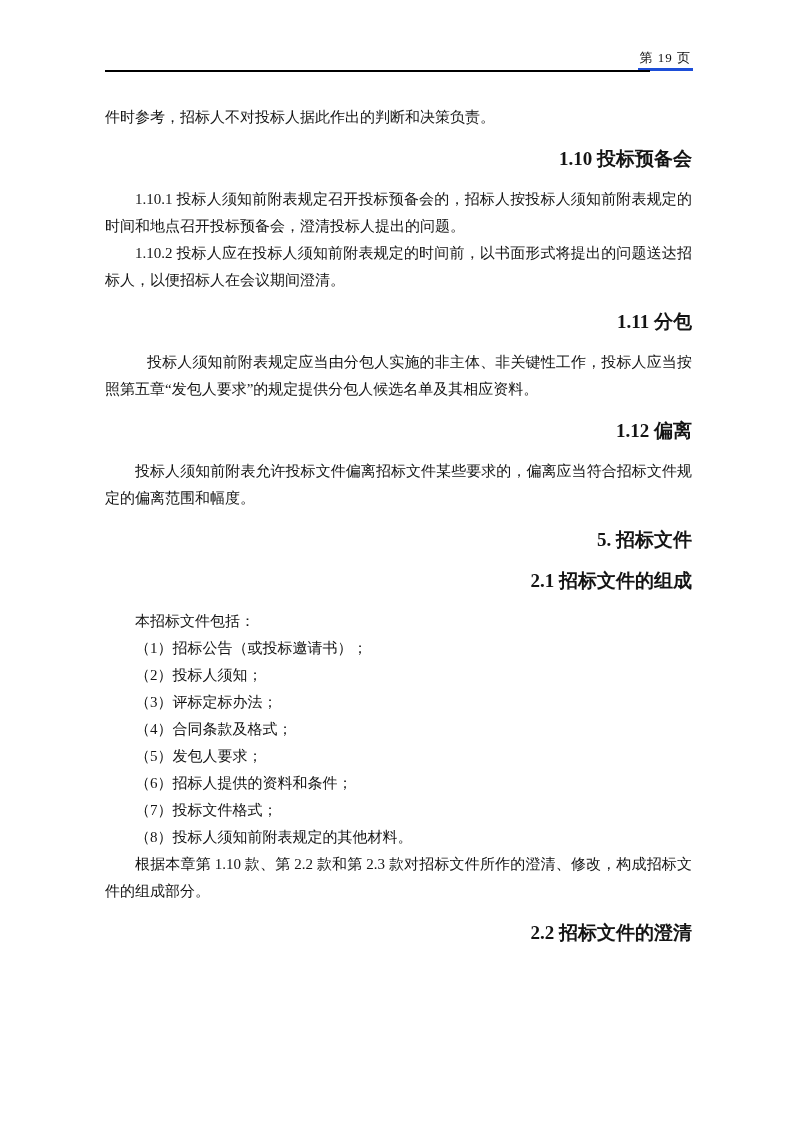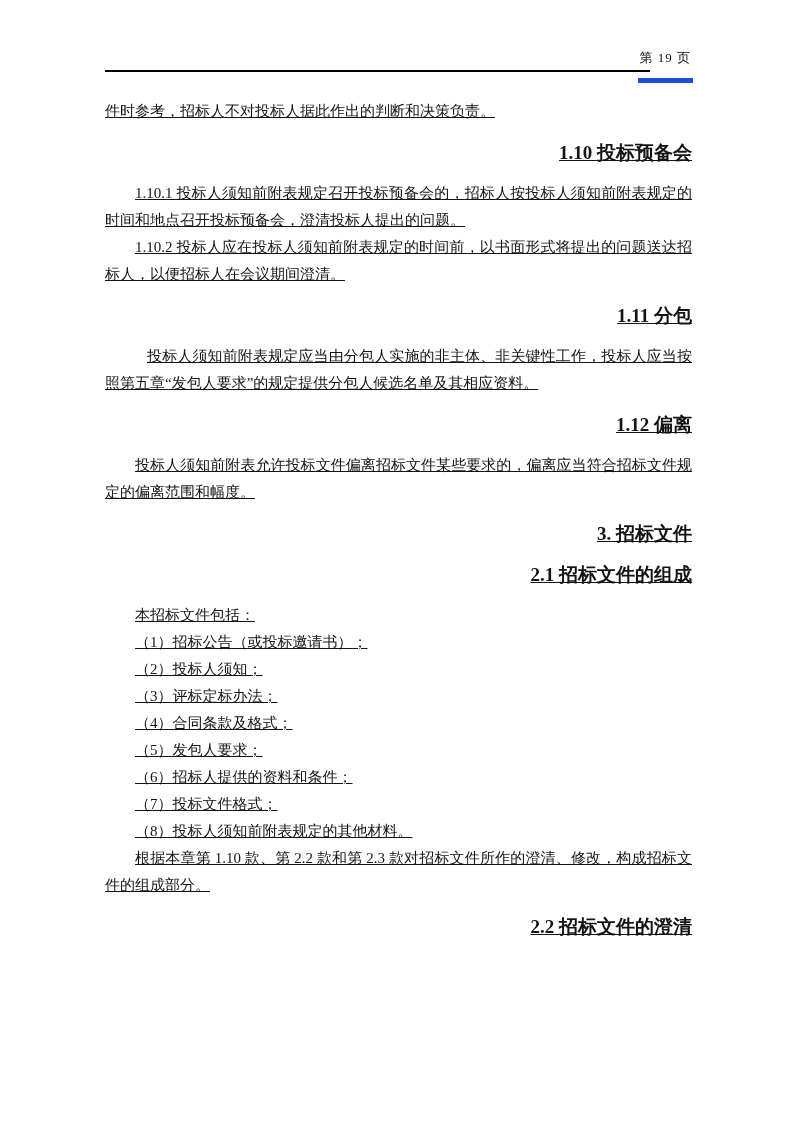--- a/index.html
+++ b/index.html
@@ -20,41 +20,40 @@
     inset: 0;
     background: #ffffff;
   }
   .page-label {
     position: absolute;
     top: 49px;
     right: 100px;
     font-size: 13px;
     line-height: 17px;
     letter-spacing: 1px;
-    border-bottom: 5px solid #1d4ed8;
-    padding: 0 2px 12px 2px;
+    border-bottom: 3px solid #1d4ed8;
+    padding: 0 2px 2px 2px;
     color: #111;
   }
   .header-rule {
     position: absolute;
     top: 70px;
     left: 105px;
     width: 545px;
     height: 2px;
     background: #000;
   }
   .content {
     position: absolute;
-    top: 98px;
+    top: 104px;
     left: 105px;
     width: 587px;
     font-size: 15px;
     line-height: 27px;
     text-align: justify;
-    text-decoration: underline;
   }
   .content p {
     margin: 0;
     text-indent: 2em;
   }
   .content p.no-indent {
     text-indent: 0;
   }
   .content p.wide-indent {
     text-indent: 2.8em;
@@ -92,21 +91,21 @@
 
 
     <h3>1.11 分包</h3>
 
     <p class="wide-indent">投标人须知前附表规定应当由分包人实施的非主体、非关键性工作，投标人应当按照第五章“发包人要求”的规定提供分包人候选名单及其相应资料。</p>
 
     <h3>1.12 偏离</h3>
 
     <p>投标人须知前附表允许投标文件偏离招标文件某些要求的，偏离应当符合招标文件规定的偏离范围和幅度。</p>
 
-    <h3>3. 招标文件</h3>
+    <h3>5. 招标文件</h3>
 
     <h3>2.1 招标文件的组成</h3>
 
     <p>本招标文件包括：</p>
 
     <p class="list-item">（1）招标公告（或投标邀请书）；</p>
     <p class="list-item">（2）投标人须知；</p>
     <p class="list-item">（3）评标定标办法；</p>
     <p class="list-item">（4）合同条款及格式；</p>
     <p class="list-item">（5）发包人要求；</p>

